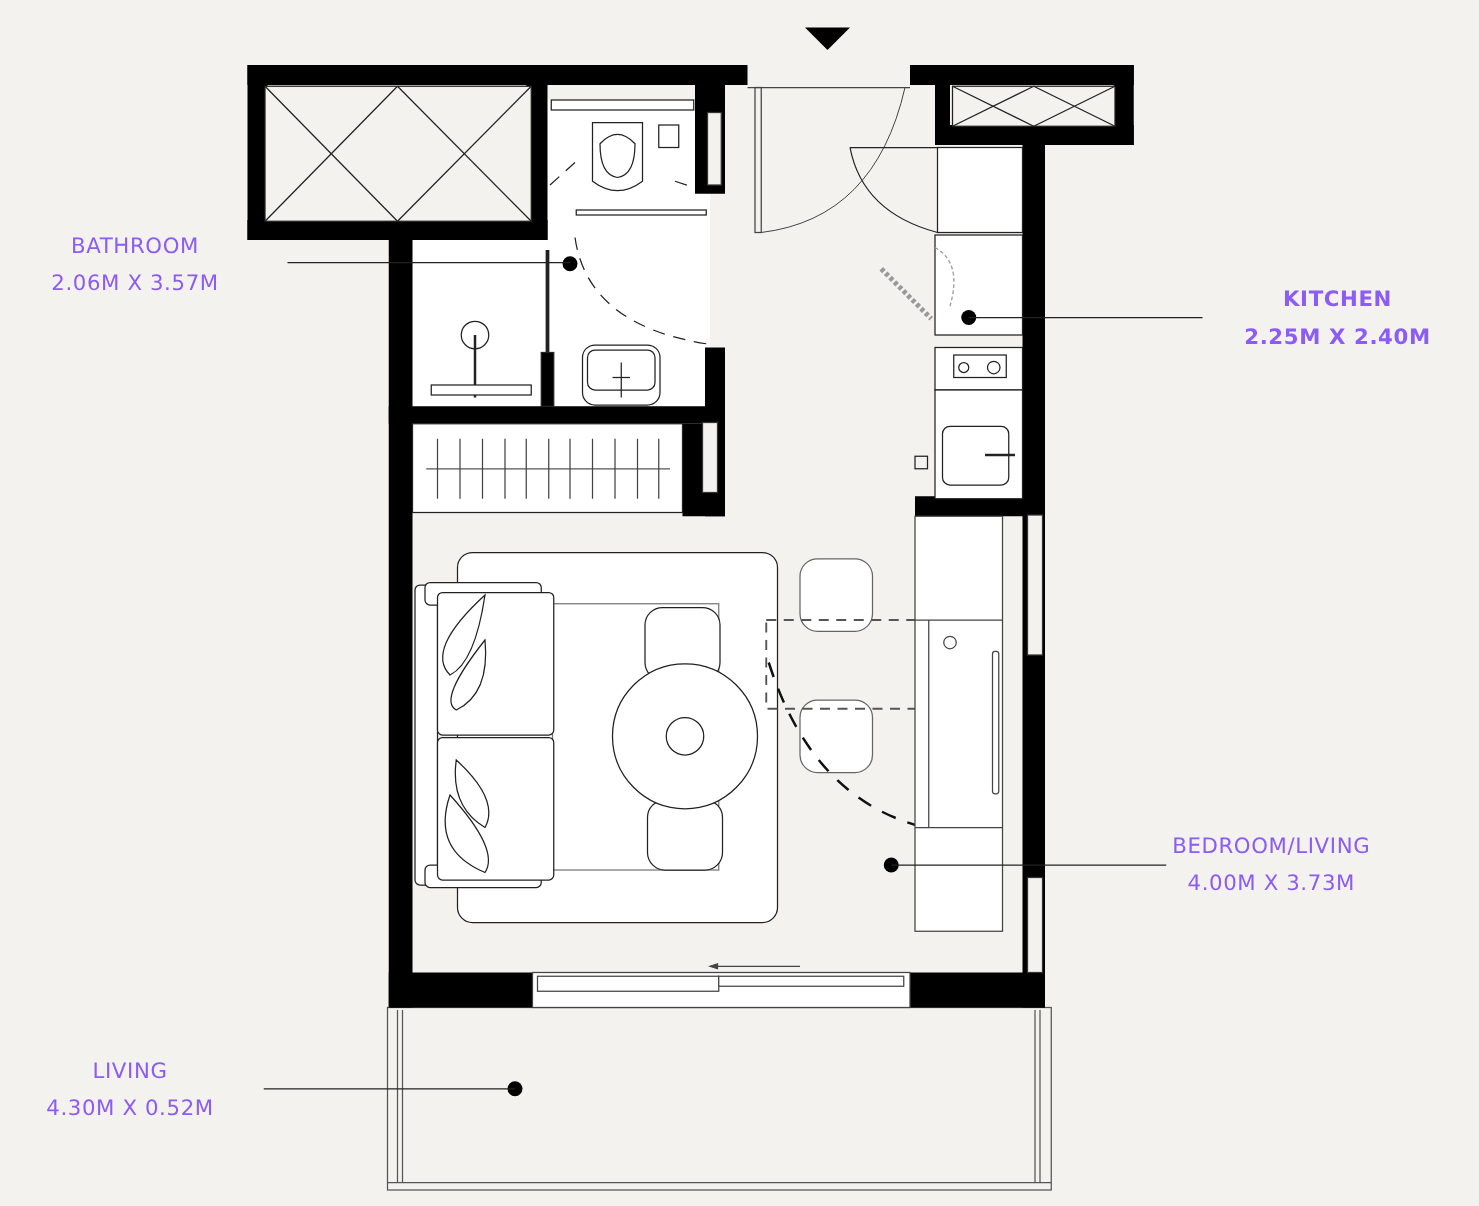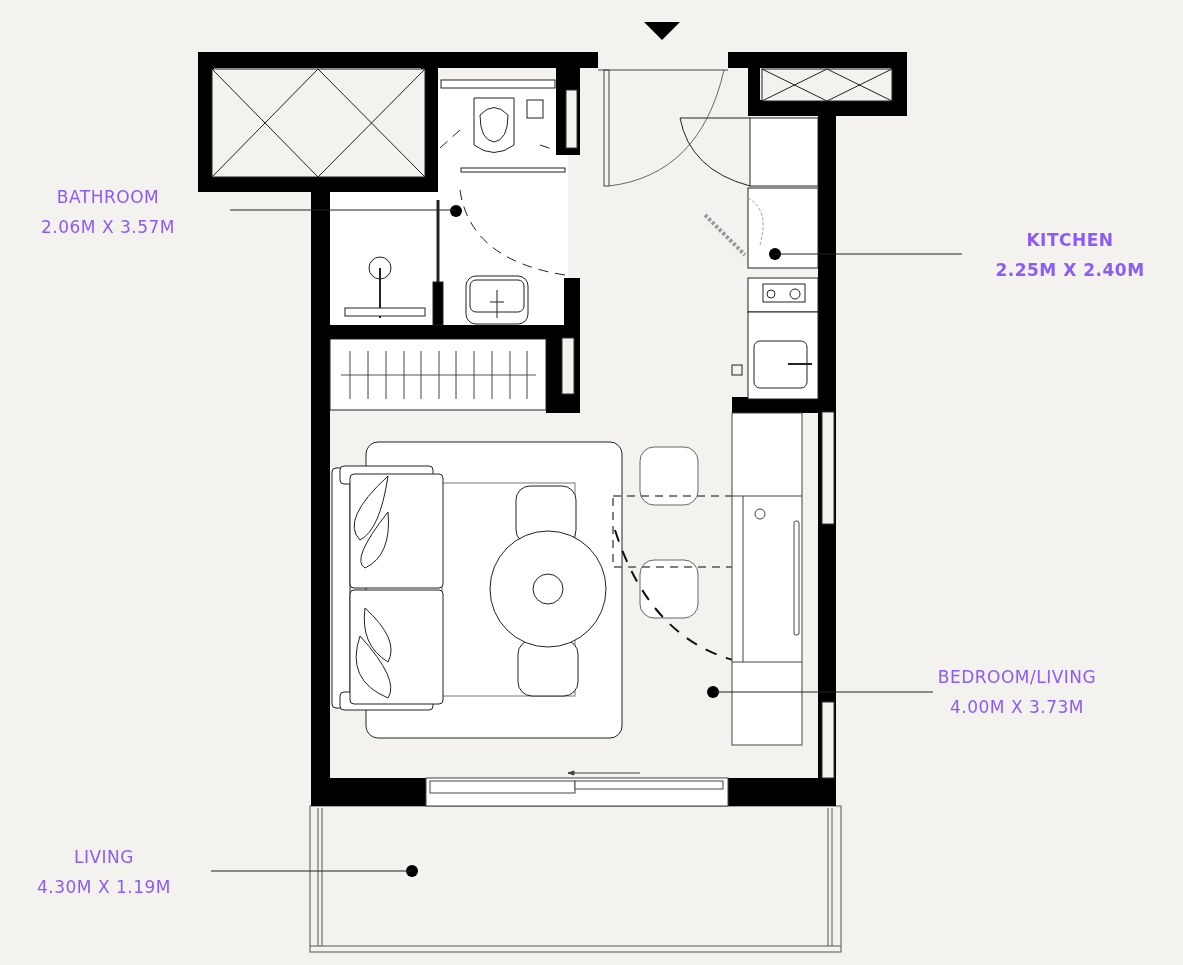--- a/index.html
+++ b/index.html
@@ -220,14 +220,14 @@
   <div>2.25M X 2.40M</div>
 </div>
 
 <div class="label" style="left:914px; top:662px; width:206px;">
   <div>BEDROOM/LIVING</div>
   <div>4.00M X 3.73M</div>
 </div>
 
 <div class="label" style="left:14px; top:842px; width:180px;">
   <div>LIVING</div>
-  <div>4.30M X 1.19M</div>
+  <div>4.30M X 0.52M</div>
 </div>
 
 </body></html>

